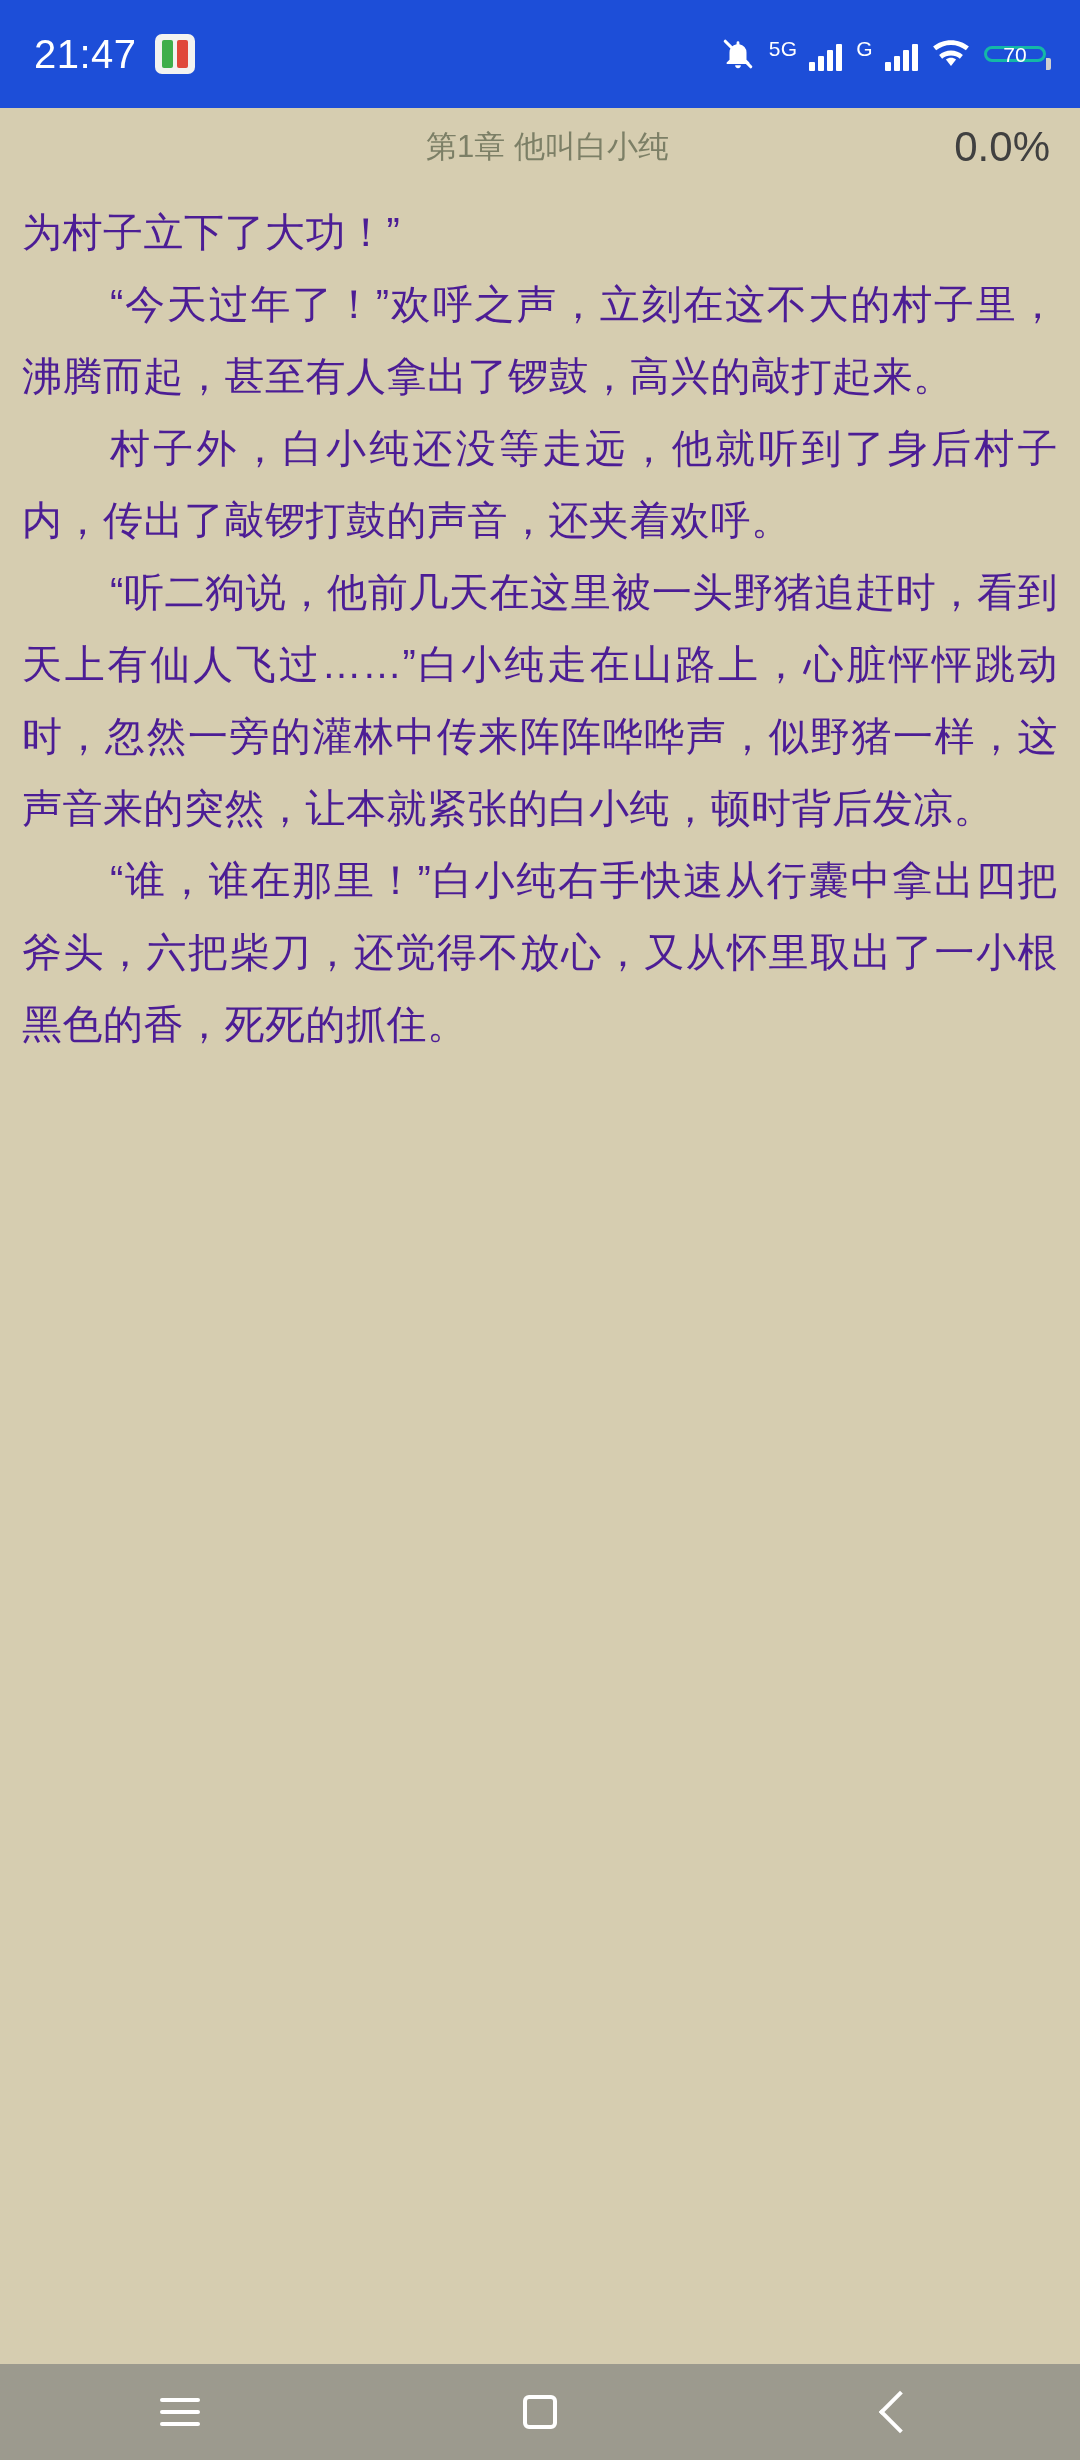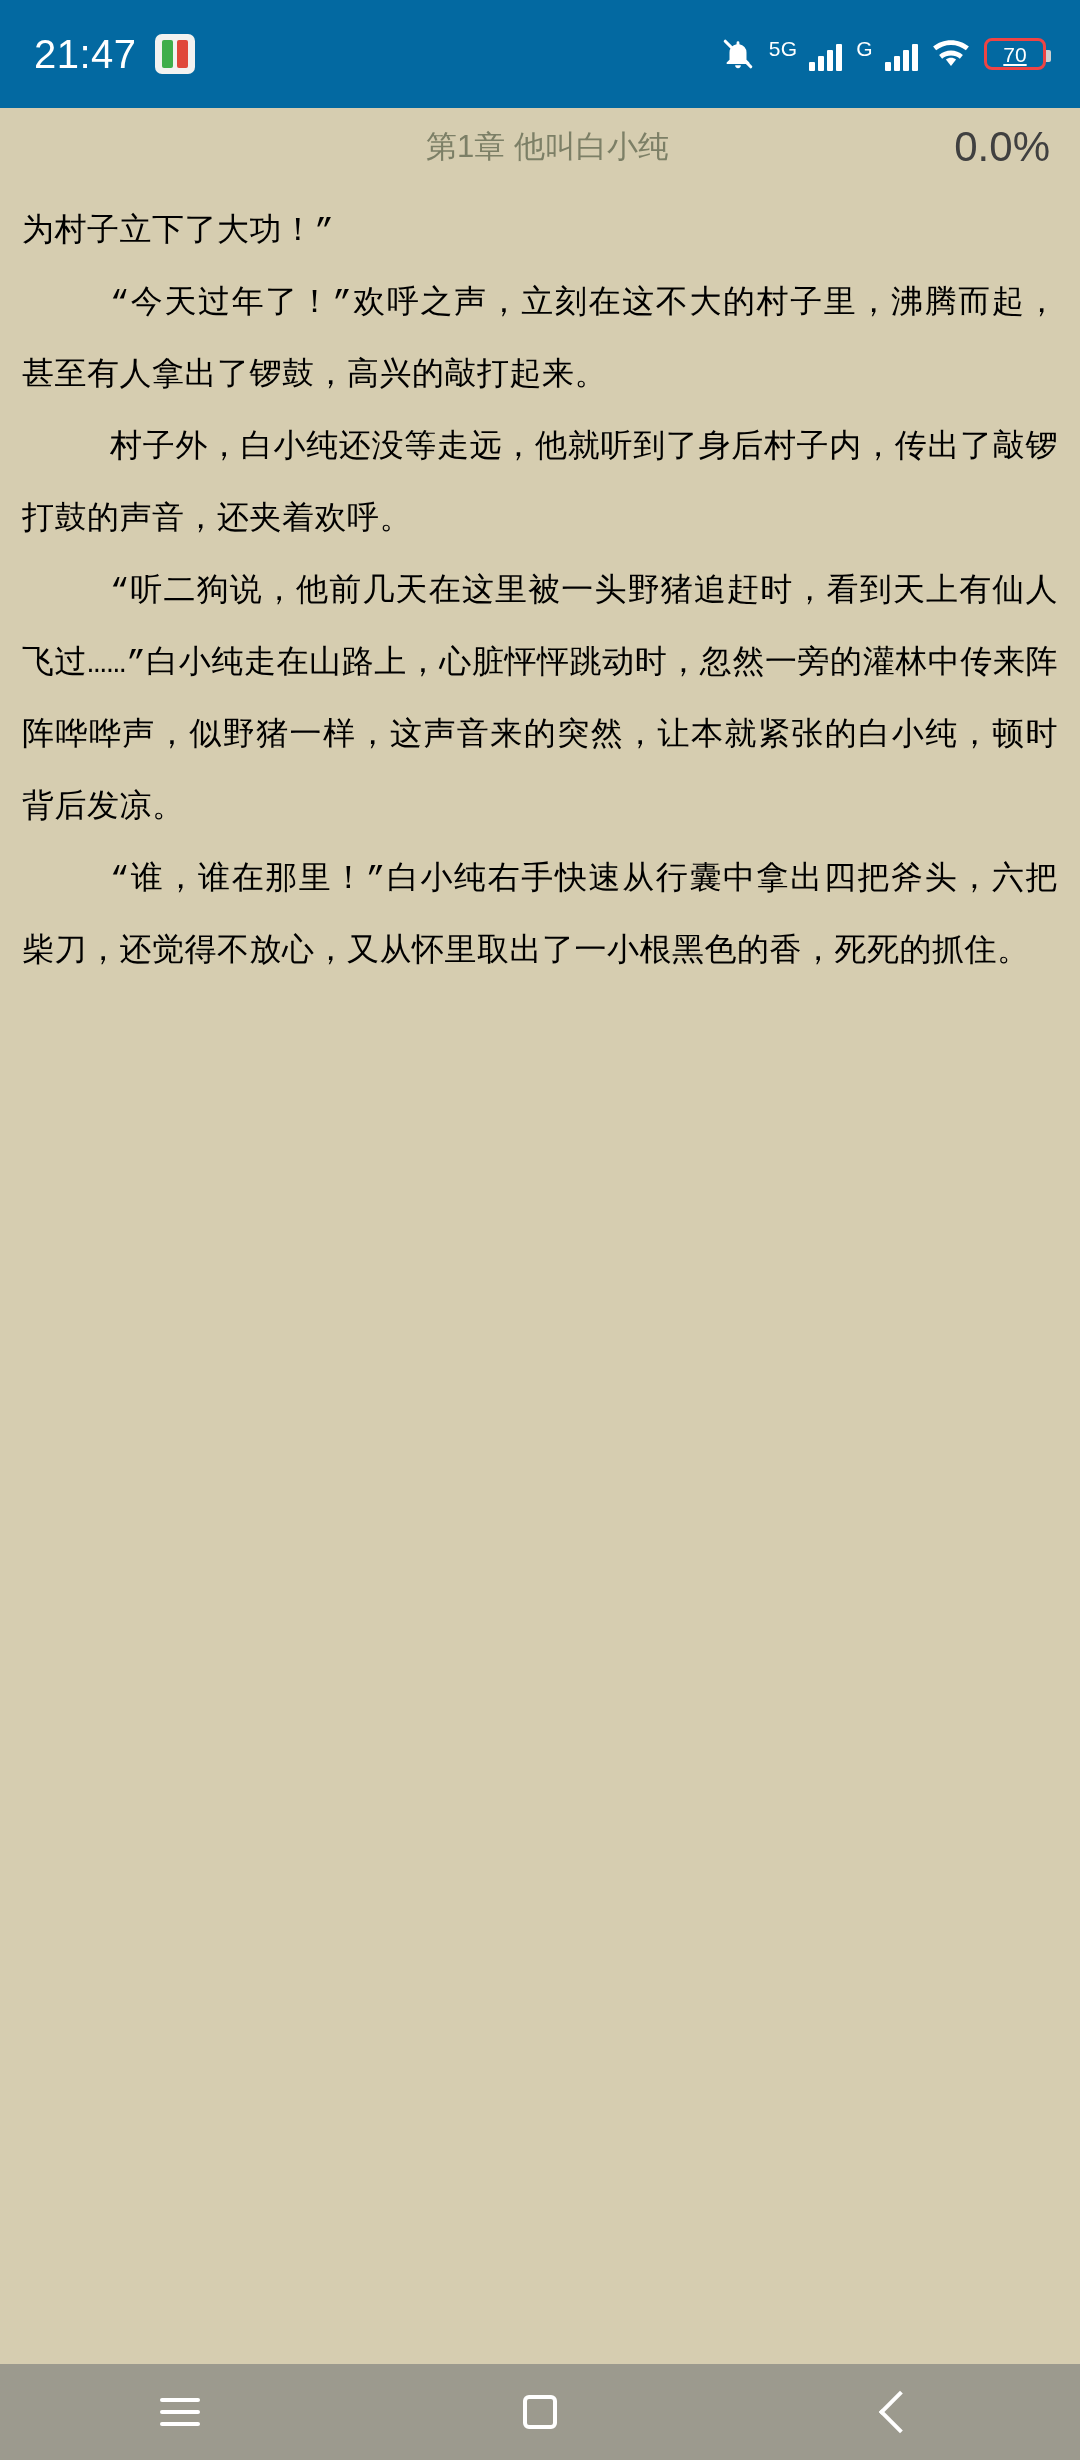--- a/index.html
+++ b/index.html
@@ -18,21 +18,21 @@
     width: 1080px;
     height: 2460px;
     background: #d6cdb0;
     display: flex;
     flex-direction: column;
   }
 
   
   .statusbar {
     height: 108px;
-    background: #0369a1;
+    background: #1d4ed8;
     color: #ffffff;
     display: flex;
     align-items: center;
     justify-content: space-between;
     padding: 0 34px;
     box-sizing: border-box;
     flex: 0 0 auto;
   }
   .status-left {
     display: flex;
@@ -99,29 +99,28 @@
     background: #ffffff;
     border-radius: 1px;
   }
   .bars i:nth-child(1) { height: 9px; }
   .bars i:nth-child(2) { height: 15px; }
   .bars i:nth-child(3) { height: 21px; }
   .bars i:nth-child(4) { height: 27px; }
 
   .battery {
     width: 62px;
-    height: 32px;
-    border: 3px solid #ef4444;
+    height: 16px;
+    border: 3px solid #14b8a6;
     border-radius: 8px;
     position: relative;
     display: flex;
     align-items: center;
     justify-content: center;
     box-sizing: border-box;
-    text-decoration: underline;
   }
   .battery::after {
     content: "";
     position: absolute;
     right: -8px;
     top: 9px;
     width: 5px;
     height: 12px;
     background: #cfcfcf;
     border-radius: 0 2px 2px 0;
@@ -159,25 +158,25 @@
 
   
   .reader-body {
     flex: 1 1 auto;
     padding: 10px 22px 0 22px;
     box-sizing: border-box;
     overflow: hidden;
   }
   .reader-body p {
     margin: 0;
-    font-size: 32px;
+    font-size: 40px;
     line-height: 72px;
-    color: #000000;
+    color: #4c1d95;
     text-align: justify;
-    font-family: Liberation Mono, monospace;
+    font-family: Liberation Sans, sans-serif;
     letter-spacing: 0.5px;
   }
   .reader-body p.indent {
     text-indent: 88px;
   }
 
   
   .navbar {
     height: 96px;
     flex: 0 0 auto;

